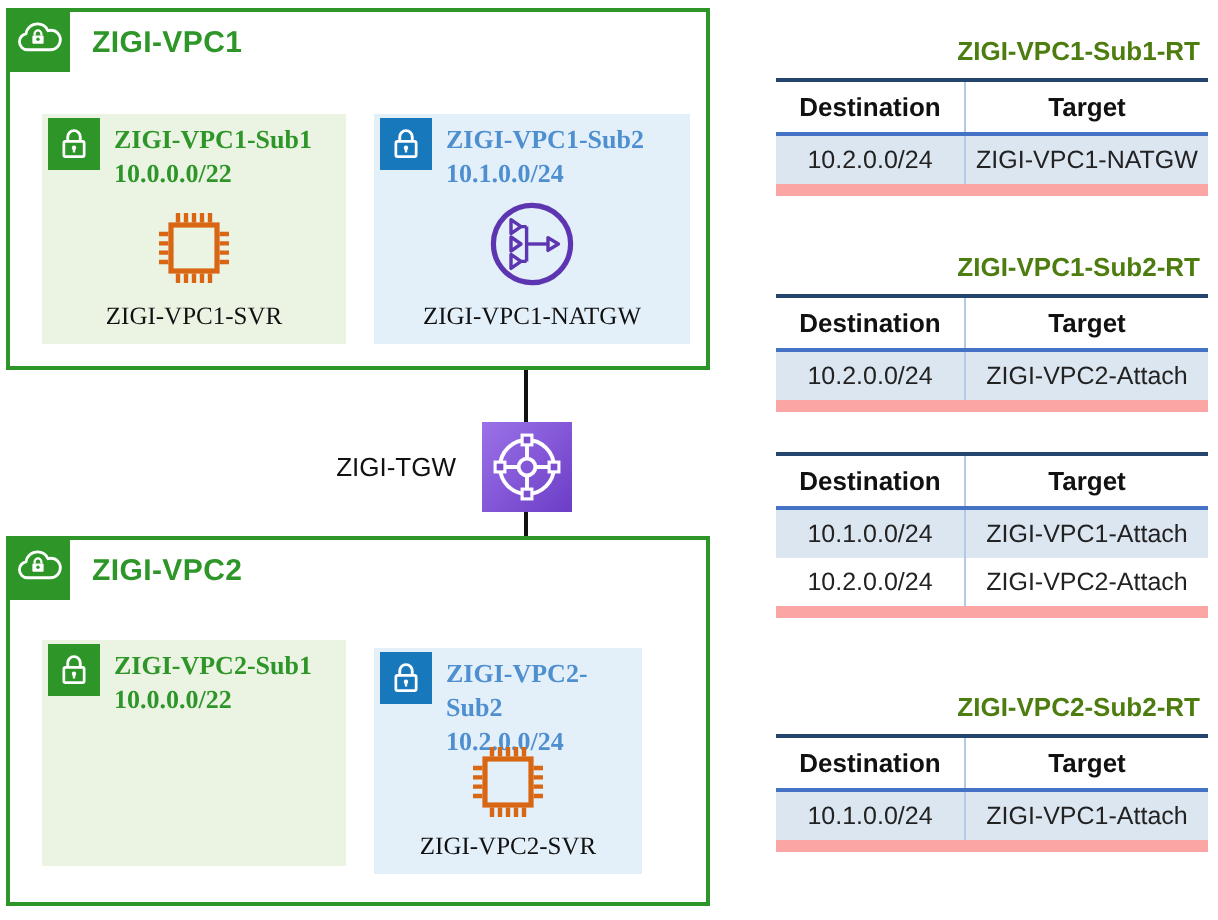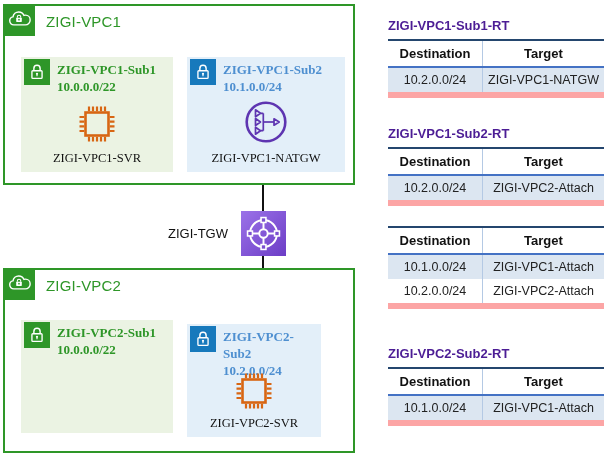--- a/index.html
+++ b/index.html
@@ -6,21 +6,21 @@
   body{font-family:"Liberation Sans",sans-serif;-webkit-font-smoothing:antialiased;}
   .canvas{position:relative;width:609px;height:460px;background:#fff;overflow:hidden;}
 
   
   .vpc-box{position:absolute;border:2px solid #2E9628;background:#fff;box-sizing:border-box;}
   .vpc1{left:3px;top:4px;width:352px;height:181px;}
   .vpc2{left:3px;top:268px;width:352px;height:185px;}
   .vpc-icon{position:absolute;width:32px;height:32px;background:#2E9628;display:flex;align-items:center;justify-content:center;}
   .vpc1-icon{left:3px;top:4px;}
   .vpc2-icon{left:3px;top:268px;}
-  .vpc-label{position:absolute;font-size:15px;font-weight:400;color:#2E9628;letter-spacing:.2px;}
+  .vpc-label{position:absolute;font-size:15px;font-weight:700;color:#2E9628;letter-spacing:.2px;}
   .vpc1-label{left:46px;top:13px;}
   .vpc2-label{left:46px;top:277px;}
 
   
   .subnet{position:absolute;box-sizing:border-box;}
   .subnet.green{background:#EBF3E3;font-family:Liberation Serif, serif;}
   .subnet.blue{background:#E3EFF9;font-family:Liberation Serif, serif;}
   .sn11{left:21px;top:57px;width:152px;height:115px;}
   .sn12{left:187px;top:57px;width:158px;height:115px;}
   .sn21{left:21px;top:320px;width:152px;height:113px;}
@@ -38,21 +38,21 @@
   .conn{position:absolute;width:2px;background:#111;}
   .conn1{left:262px;top:185px;height:26px;}
   .conn2{left:262px;top:256px;height:12px;}
   .tgw-box{position:absolute;left:241px;top:211px;width:45px;height:45px;
            background:linear-gradient(135deg,#9B72E8 0%,#6C3DC6 100%);
            display:flex;align-items:center;justify-content:center;}
   .tgw-label{position:absolute;left:148px;top:226px;width:80px;text-align:right;font-size:13px;color:#111;}
 
   
   .rt{position:absolute;left:388px;width:212px;}
-  .rt-title{text-align:left;font-size:13px;font-weight:600;color:#4c1d95;margin-bottom:6px;}
+  .rt-title{text-align:right;font-size:13px;font-weight:600;color:#4d7c0f;margin-bottom:6px;}
   .rt table{border-collapse:collapse;width:212px;table-layout:fixed;
             border-top:2px solid #24466E;border-bottom:6px solid #fca5a5;}
   .rt th{font-size:13px;font-weight:700;color:#111;height:23px;border-bottom:2px solid #4472C4;text-align:center;}
   .rt td{font-size:12.5px;color:#222;height:22px;text-align:center;}
   .rt th:first-child,.rt td:first-child{border-right:1px solid #B4C9E4;width:92px;}
   .rt th:last-child,.rt td:last-child{width:119px;}
   .rt tr.shaded td{background:#DCE6F1;}
   .rt1{top:18px;} .rt2{top:126px;} .rt3{top:226px;} .rt4{top:346px;}
 </style>
 </head>

